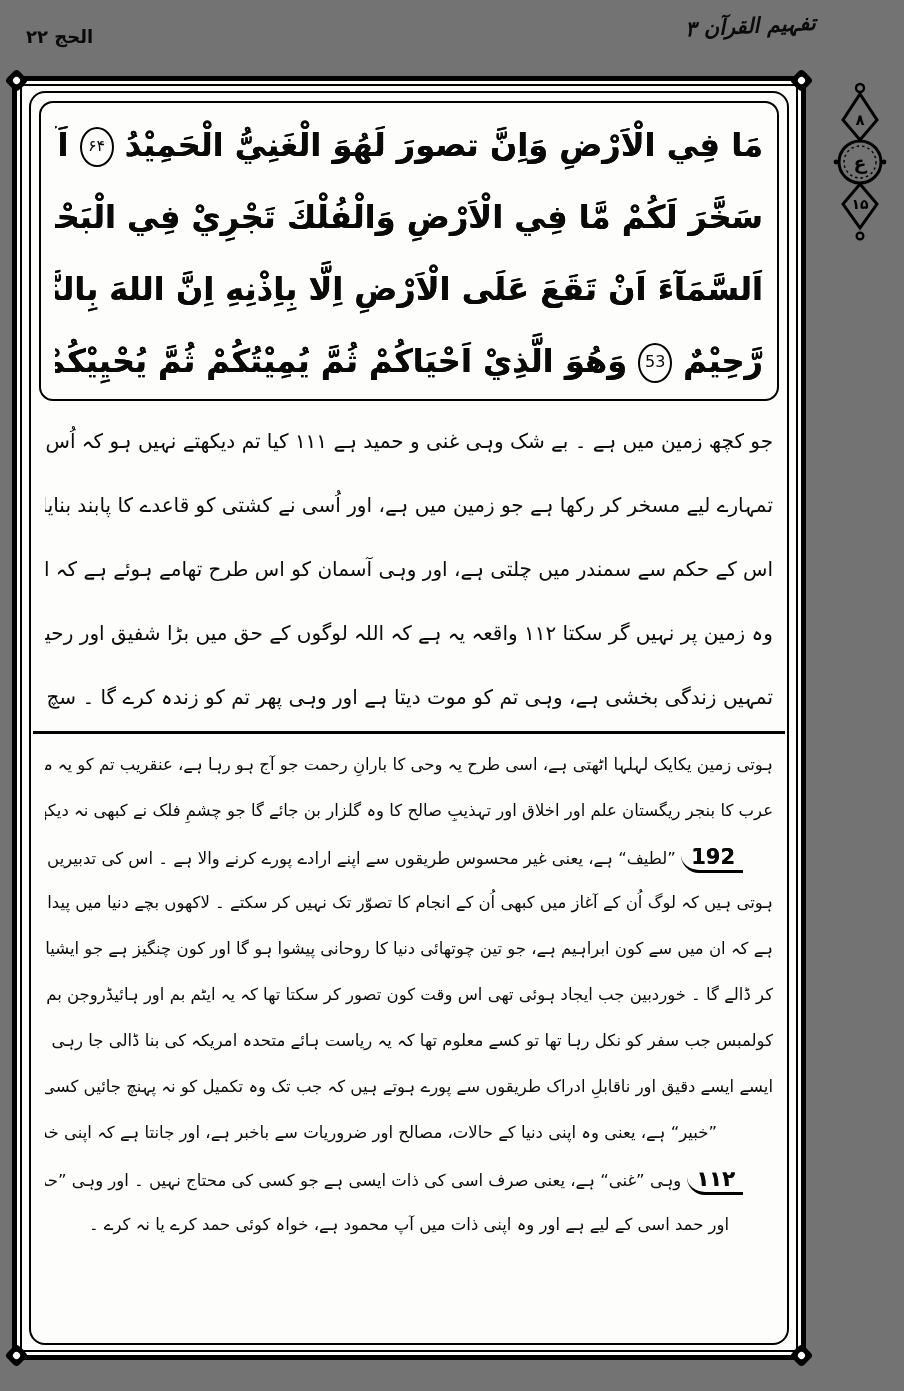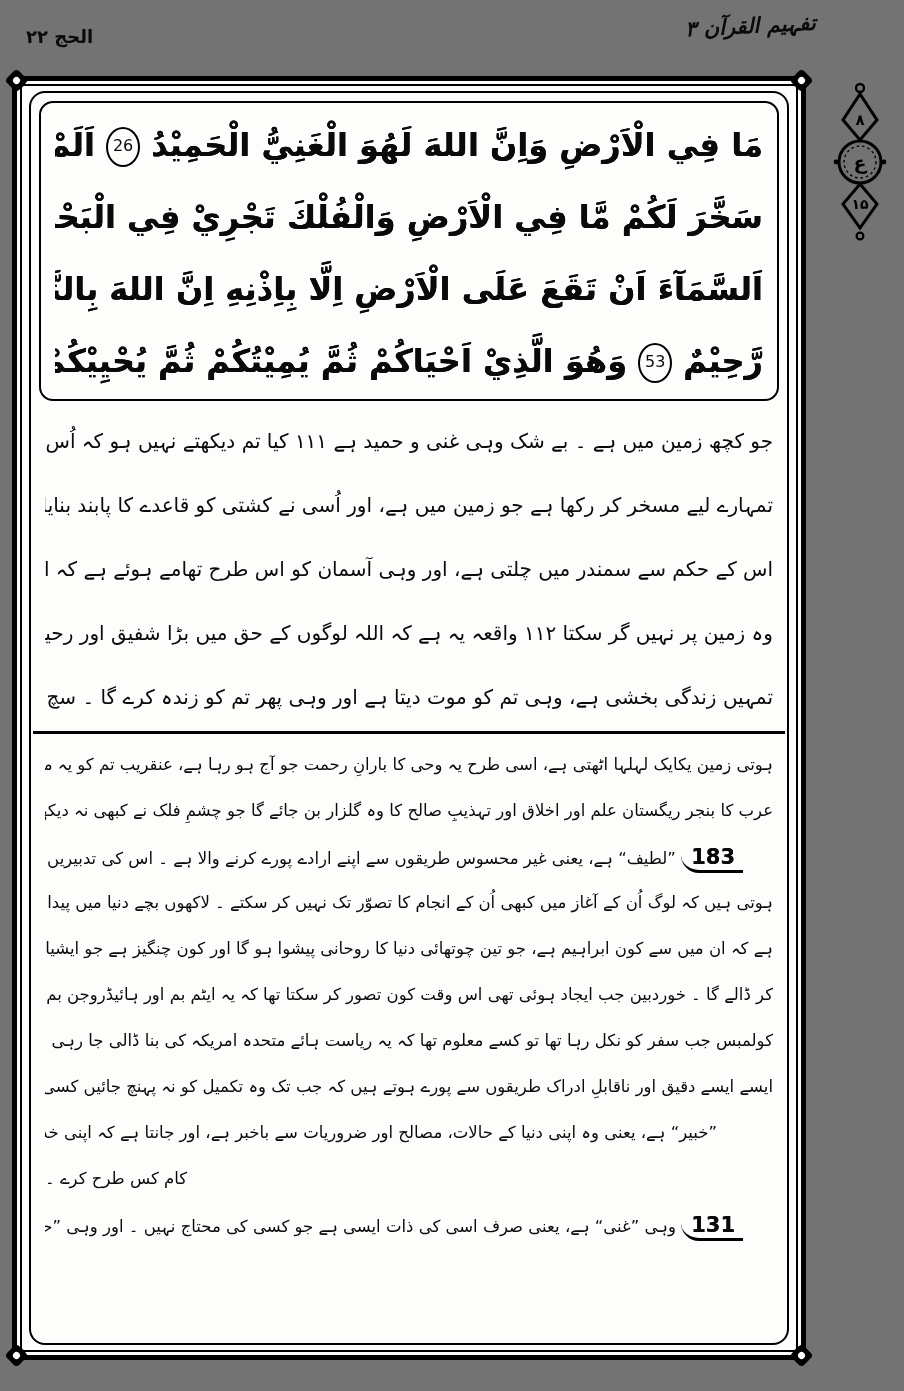--- a/index.html
+++ b/index.html
@@ -87,22 +87,22 @@
     <div class="knot k-tl"></div>
     <div class="knot k-tr"></div>
     <div class="knot k-bl"></div>
     <div class="knot k-br"></div>
 
     <div class="frame-inner">
       <div class="content">
 
         <section class="arabic-box">
           <div class="aline">
-            <span>مَا فِي الْاَرْضِ وَاِنَّ اللهَ لَهُوَ الْغَنِيُّ الْحَمِيْدُ</span>
-            <span class="ayah">26</span>
+            <span>مَا فِي الْاَرْضِ وَاِنَّ تصورَ لَهُوَ الْغَنِيُّ الْحَمِيْدُ</span>
+            <span class="ayah">۶۴</span>
             <span>اَلَمْ تَرَ اَنَّ اللهَ</span>
           </div>
           <div class="aline">سَخَّرَ لَكُمْ مَّا فِي الْاَرْضِ وَالْفُلْكَ تَجْرِيْ فِي الْبَحْرِ بِاَمْرِهِ وَيُمْسِكُ</div>
           <div class="aline">اَلسَّمَآءَ اَنْ تَقَعَ عَلَى الْاَرْضِ اِلَّا بِاِذْنِهِ اِنَّ اللهَ بِالنَّاسِ لَرَءُوْفٌ</div>
           <div class="aline">
             <span>رَّحِيْمٌ</span>
             <span class="ayah">53</span>
             <span>وَهُوَ الَّذِيْ اَحْيَاكُمْ ثُمَّ يُمِيْتُكُمْ ثُمَّ يُحْيِيْكُمْ اِنَّ الْاِنْسَانَ</span>
           </div>
         </section>
@@ -115,36 +115,36 @@
           <div class="tline">تمہیں زندگی بخشی ہے، وہی تم کو موت دیتا ہے اور وہی پھر تم کو زندہ کرے گا ۔ سچ یہ ہے کہ انسان بڑا ہی</div>
         </section>
 
         <div class="divider"></div>
 
         <section class="footnotes">
           <div class="fline just">ہوتی زمین یکایک لہلہا اٹھتی ہے، اسی طرح یہ وحی کا بارانِ رحمت جو آج ہو رہا ہے، عنقریب تم کو یہ منظر دکھانے والا ہے کہ یہی</div>
           <div class="fline center">عرب کا بنجر ریگستان علم اور اخلاق اور تہذیبِ صالح کا وہ گلزار بن جائے گا جو چشمِ فلک نے کبھی نہ دیکھا تھا ۔</div>
 
           <div class="fline just indent">
-            <span class="fn-marker">183</span>
+            <span class="fn-marker">192</span>
             <span>”لطیف“ ہے، یعنی غیر محسوس طریقوں سے اپنے ارادے پورے کرنے والا ہے ۔ اس کی تدبیریں ایسی</span>
           </div>
           <div class="fline just">ہوتی ہیں کہ لوگ اُن کے آغاز میں کبھی اُن کے انجام کا تصوّر تک نہیں کر سکتے ۔ لاکھوں بچے دنیا میں پیدا ہوتے ہیں، کون جان سکتا</div>
           <div class="fline just">ہے کہ ان میں سے کون ابراہیم ہے، جو تین چوتھائی دنیا کا روحانی پیشوا ہو گا اور کون چنگیز ہے جو ایشیا اور یورپ کو تہ و بالا</div>
           <div class="fline just">کر ڈالے گا ۔ خوردبین جب ایجاد ہوئی تھی اس وقت کون تصور کر سکتا تھا کہ یہ ایٹم بم اور ہائیڈروجن بم تک نوبت پہنچائے گی</div>
           <div class="fline just">کولمبس جب سفر کو نکل رہا تھا تو کسے معلوم تھا کہ یہ ریاست ہائے متحدہ امریکہ کی بنا ڈالی جا رہی ہے ۔ غرض خدا کے منصوبے</div>
           <div class="fline just">ایسے ایسے دقیق اور ناقابلِ ادراک طریقوں سے پورے ہوتے ہیں کہ جب تک وہ تکمیل کو نہ پہنچ جائیں کسی کو پتہ نہیں چلتا کہ</div>
 
           <div class="fline just indent-sm">”خبیر“ ہے، یعنی وہ اپنی دنیا کے حالات، مصالح اور ضروریات سے باخبر ہے، اور جانتا ہے کہ اپنی خدائی کا</div>
-          <div class="fline leftend">کام کس طرح کرے ۔</div>
 
           <div class="fline just indent">
-            <span class="fn-marker">131</span>
+            <span class="fn-marker">۱۱۲</span>
             <span>وہی ”غنی“ ہے، یعنی صرف اسی کی ذات ایسی ہے جو کسی کی محتاج نہیں ۔ اور وہی ”حمید“ ہے، یعنی تعریف</span>
           </div>
+          <div class="fline center">اور حمد اسی کے لیے ہے اور وہ اپنی ذات میں آپ محمود ہے، خواہ کوئی حمد کرے یا نہ کرے ۔</div>
         </section>
 
       </div>
     </div>
   </div>
 
   <aside class="margin-medallion">
     <svg width="64" height="162" viewBox="0 0 64 162">
       <circle cx="32" cy="8" r="4" fill="none" stroke="#000" stroke-width="2.4"></circle>
       <path d="M32 14 L49 40 L32 60 L15 40 Z" fill="none" stroke="#000" stroke-width="3"></path>

